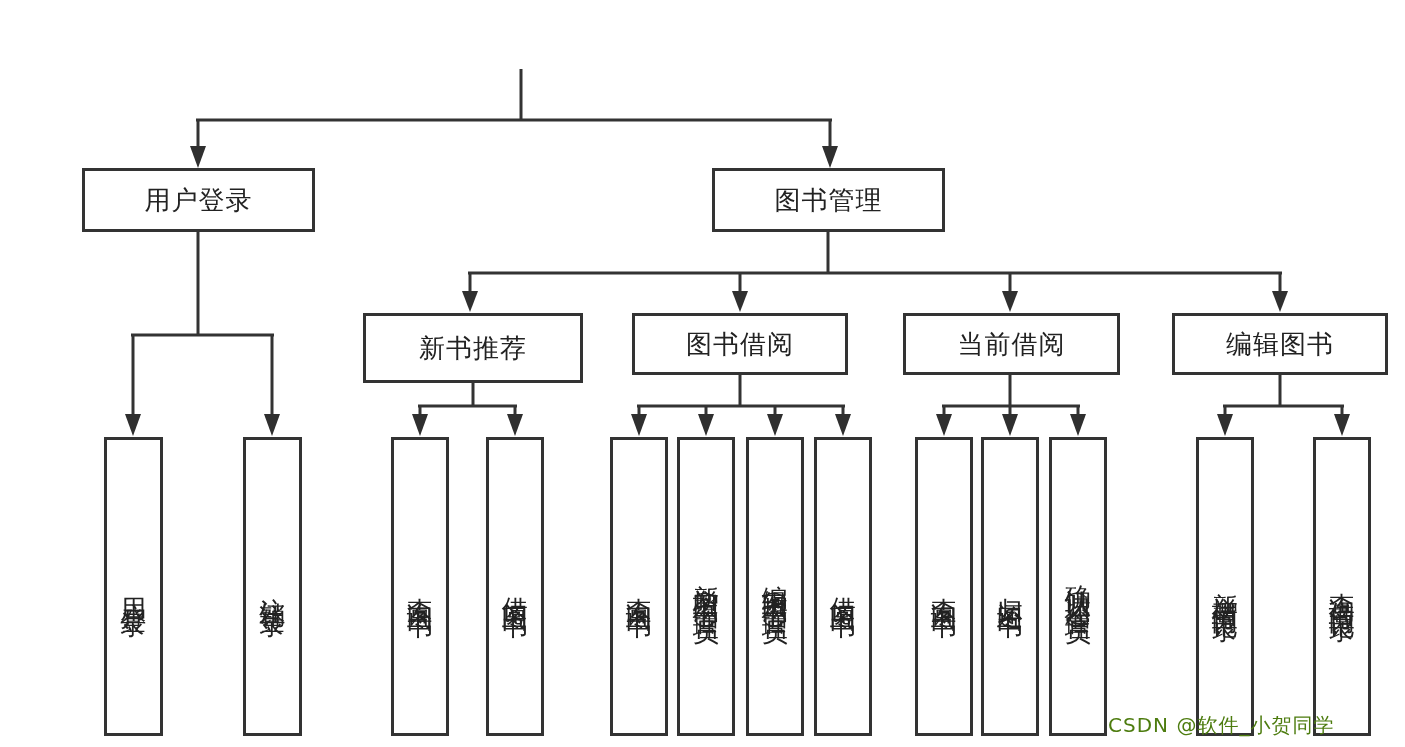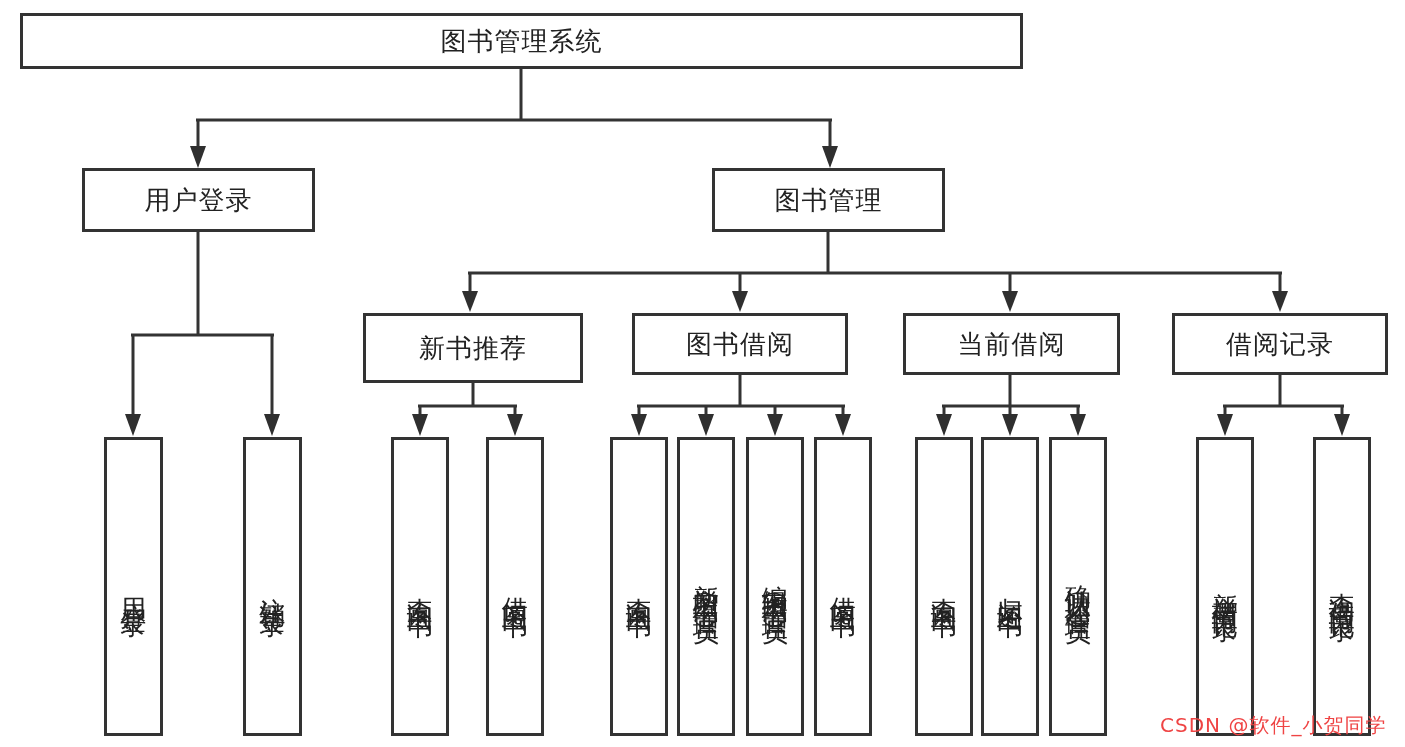--- a/index.html
+++ b/index.html
@@ -13,22 +13,22 @@
   .node{
     position:absolute;box-sizing:border-box;border:3px solid #333333;background:#ffffff;
     display:flex;align-items:center;justify-content:center;
   }
   .node .h{font-size:26px;letter-spacing:1px;white-space:nowrap;}
   .node .v{
     writing-mode:vertical-rl;text-orientation:mixed;
     font-size:26px;letter-spacing:5px;line-height:1.1;white-space:nowrap;
   }
   .watermark{
-    position:absolute;left:1160px;top:712px;font-size:20px;letter-spacing:1px;
-    color:#ef4444;white-space:nowrap;
+    position:absolute;left:1108px;top:712px;font-size:20px;letter-spacing:1px;
+    color:#4d7c0f;white-space:nowrap;
   }
 </style>
 </head>
 <body>
 
 <div class="canvas">
 
   <svg class="connectors" viewBox="0 0 1405 747" xmlns="http://www.w3.org/2000/svg">
 
     <line x1="521" y1="69" x2="521" y2="120"></line>
@@ -84,42 +84,39 @@
       <polygon points="1070,414 1086,414 1078,436"></polygon>
 
     <line x1="1280" y1="375" x2="1280" y2="406"></line>
     <line x1="1223" y1="406" x2="1344" y2="406"></line>
     <line x1="1225" y1="406" x2="1225" y2="416"></line>
       <polygon points="1217,414 1233,414 1225,436"></polygon>
     <line x1="1342" y1="406" x2="1342" y2="416"></line>
       <polygon points="1334,414 1350,414 1342,436"></polygon>
   </svg>
 
-  <div class="node" style="left:20px;top:13px;width:1003px;height:56px">
-    <span class="h">图书管理系统</span>
-  </div>
 
   <div class="node" style="left:82px;top:168px;width:233px;height:64px">
     <span class="h">用户登录</span>
   </div>
   <div class="node" style="left:712px;top:168px;width:233px;height:64px">
     <span class="h">图书管理</span>
   </div>
 
   <div class="node" style="left:363px;top:313px;width:220px;height:70px">
     <span class="h">新书推荐</span>
   </div>
   <div class="node" style="left:903px;top:313px;width:217px;height:62px">
     <span class="h">当前借阅</span>
   </div>
   <div class="node" style="left:632px;top:313px;width:216px;height:62px">
     <span class="h">图书借阅</span>
   </div>
   <div class="node" style="left:1172px;top:313px;width:216px;height:62px">
-    <span class="h">借阅记录</span>
+    <span class="h">编辑图书</span>
   </div>
 
   <div class="node" style="left:104px;top:437px;width:59px;height:299px">
     <span class="v">用户登录</span>
   </div>
   <div class="node" style="left:243px;top:437px;width:59px;height:299px">
     <span class="v">注销登录</span>
   </div>
 
   <div class="node" style="left:391px;top:437px;width:58px;height:299px">

